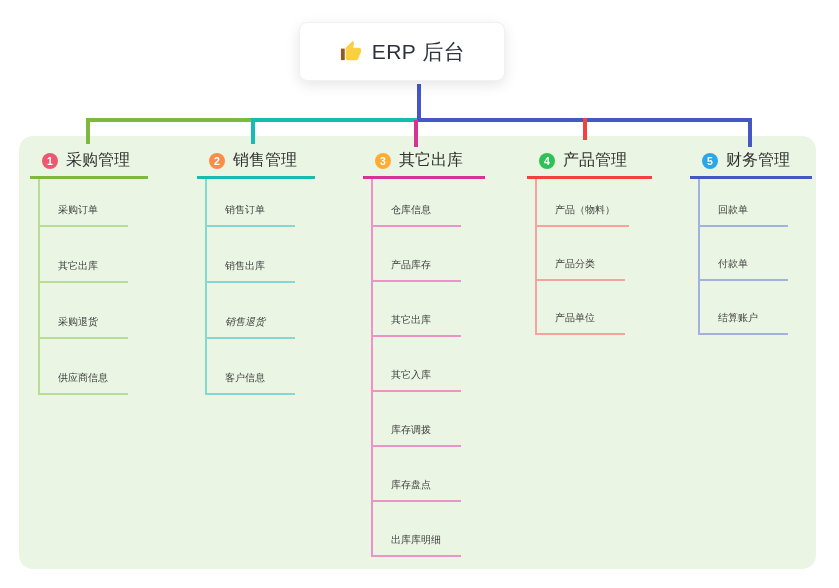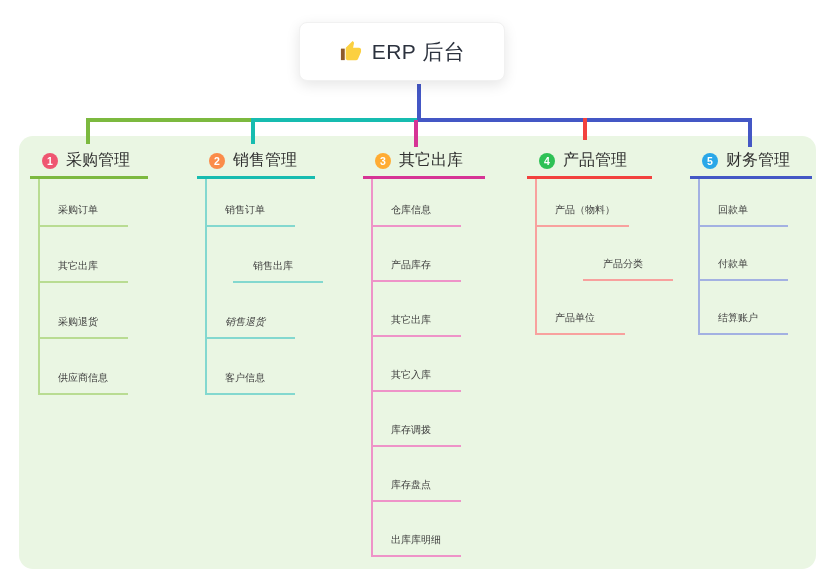--- a/index.html
+++ b/index.html
@@ -72,21 +72,21 @@
       <div class="branch" style="left: 197px; --c: #17bcb0; --light: #83d8cf; --badge: #fb8c4a;">
     <div class="branch-header" style="width: 118px;">
       <span class="badge">2</span>
       <span class="branch-label">销售管理</span>
     </div>
     <div class="items">
       <div class="trunk"></div>
     <div class="item" style="height: 48px;">
             <span>销售订单</span>
           </div>
-          <div class="item" style="height: 56px; margin-left: 28px;">
+          <div class="item" style="height: 56px;">
             <span>销售出库</span>
           </div>
           <div class="item" style="height: 56px; font-style: italic;">
             <span>销售退货</span>
           </div>
           <div class="item" style="height: 56px;">
             <span>客户信息</span>
           </div>
         </div>
   </div>
@@ -123,21 +123,21 @@
       <div class="branch" style="left: 527px; --c: #f2413e; --light: #f8a19e; --badge: #2ec155;">
     <div class="branch-header" style="width: 125px;">
       <span class="badge">4</span>
       <span class="branch-label">产品管理</span>
     </div>
     <div class="items">
       <div class="trunk"></div>
     <div class="item" style="height: 48px;">
             <span>产品（物料）</span>
           </div>
-          <div class="item" style="height: 54px; margin-left: 48px;">
+          <div class="item" style="height: 54px;">
             <span>产品分类</span>
           </div>
           <div class="item" style="height: 54px;">
             <span>产品单位</span>
           </div>
         </div>
   </div>
       <div class="branch" style="left: 690px; --c: #4457c5; --light: #a3b1e2; --badge: #2aa7e8;">
     <div class="branch-header" style="width: 122px;">
       <span class="badge">5</span>

